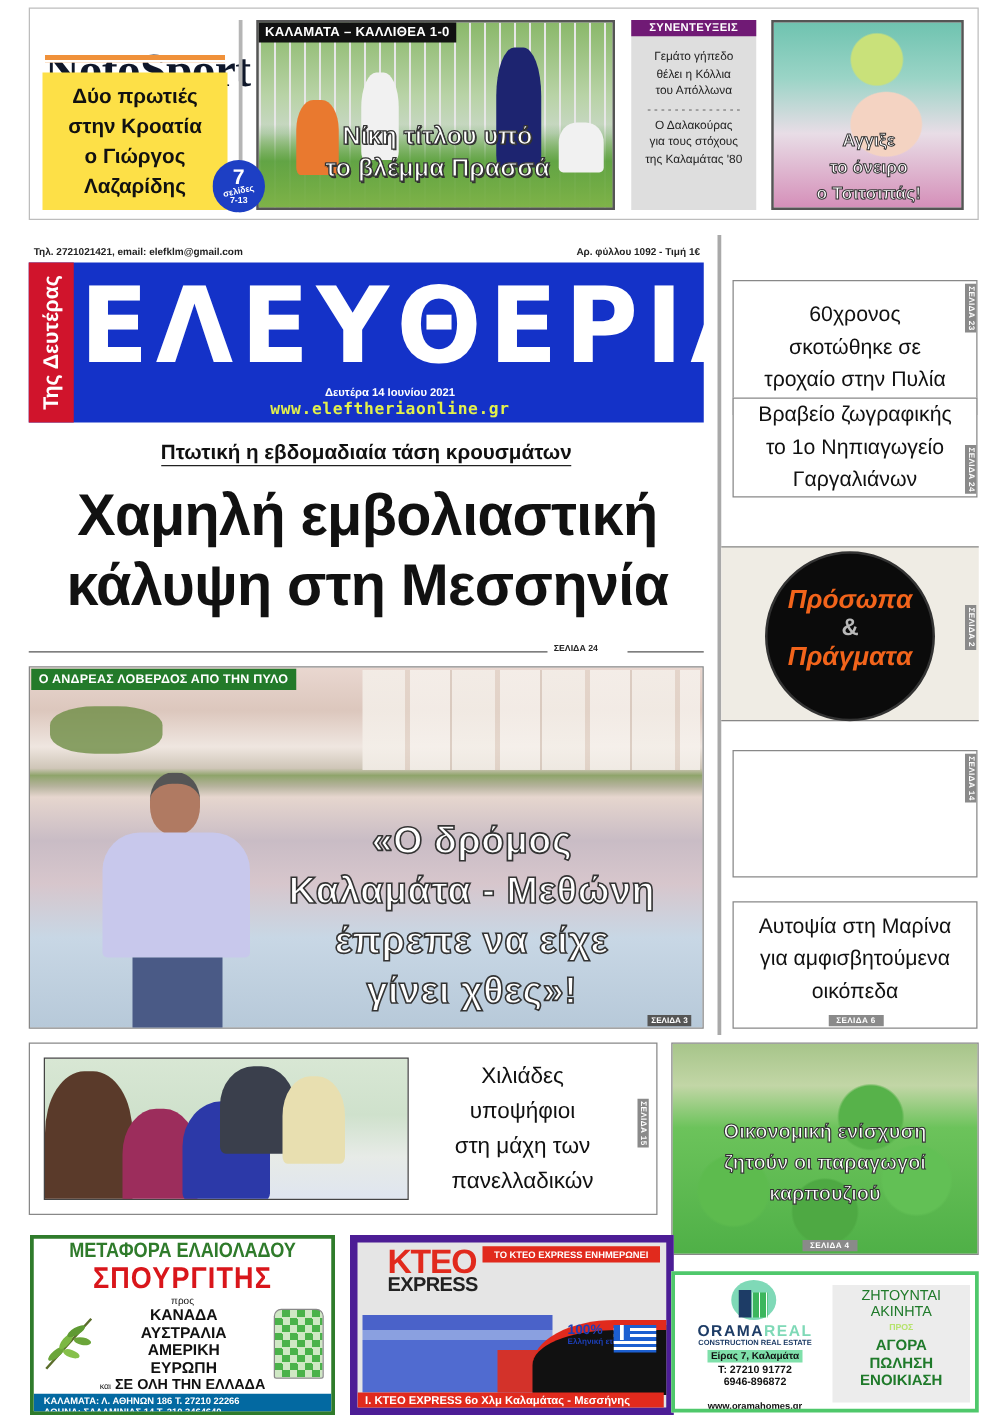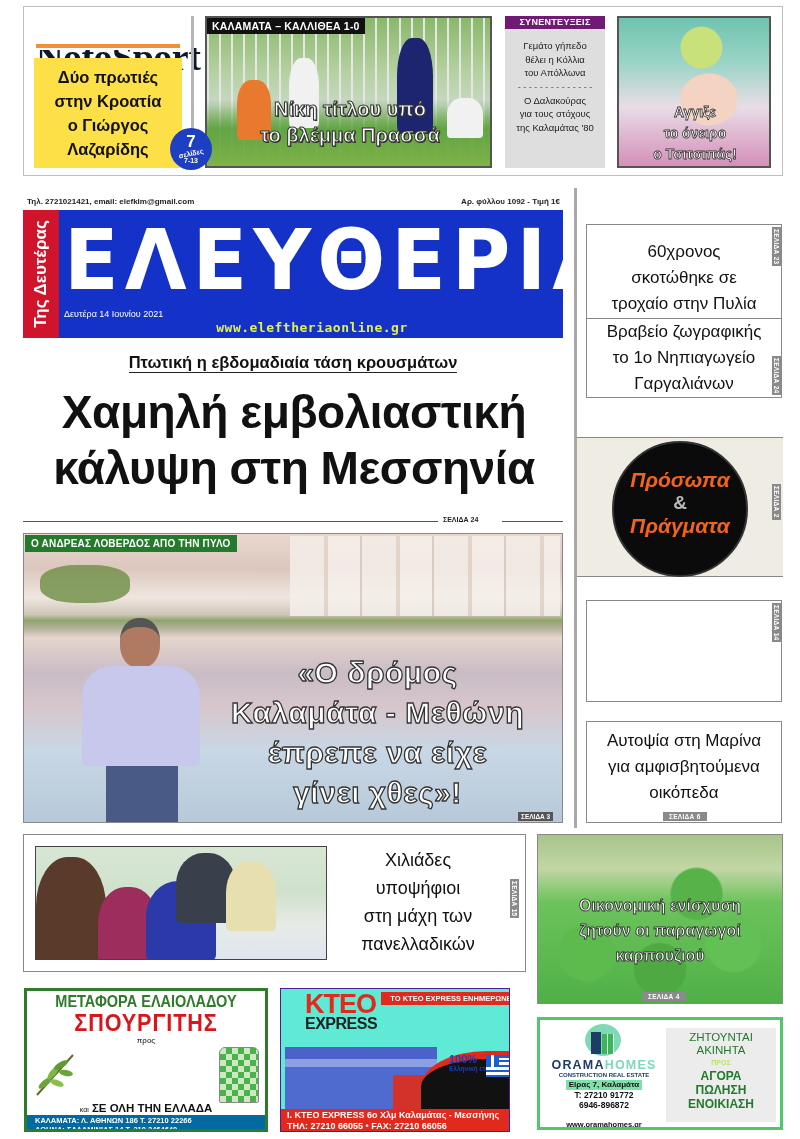--- a/index.html
+++ b/index.html
@@ -38,21 +38,21 @@
      background: radial-gradient(ellipse at 60% 55%, #f4d3c2 0 22%, transparent 23%), radial-gradient(circle at 55% 20%, #c9e17a 0 14%, transparent 15%), linear-gradient(180deg, #6fc3b0 0%, #9ad4c6 30%, #e8dde6 60%, #d58fb9 100%); }
   #tennis-headline { left: 620px; top: 102px; width: 150px; text-align: center; font-size: 14px; font-weight: bold; color: #fff; line-height: 21px; -webkit-text-stroke: 0.8px #333; white-space: pre-line; }
 
   
   #contact-line { left: 27px; top: 197px; font-size: 8px; font-weight: bold; color: #222; }
   #issue-line { left: 400px; top: 197px; width: 160px; text-align: right; font-size: 8px; font-weight: bold; color: #222; }
   #masthead { left: 23px; top: 210px; width: 540px; height: 128px; background: #1432c8; overflow: hidden; }
   #weekday-tab { left: 23px; top: 210px; width: 36px; height: 128px; background: #d0142c; }
   #weekday-tab span { position: absolute; left: 50%; top: 50%; transform: translate(-50%,-50%) rotate(-90deg); white-space: nowrap; color: #fff; font-weight: bold; font-size: 17px; }
   #masthead-title { left: 64px; top: 218px; width: 496px; text-align: center; color: #fff; font-family: "DejaVu Sans", sans-serif; font-weight: bold; font-size: 80px; letter-spacing: 6px; line-height: 86px; transform: scaleY(1.05); }
-  #masthead-date { left: 64px; top: 309px; width: 496px; color: #fff; font-size: 9px; font-weight: normal; }
+  #masthead-date { left: 64px; top: 309px; width: 496px; text-align: center; color: #fff; font-size: 9px; font-weight: bold; }
   #masthead-url { left: 64px; top: 320px; width: 496px; text-align: center; color: #e3f04c; font-size: 13px; font-weight: bold; font-family: "DejaVu Sans Mono", monospace; letter-spacing: 0.5px; }
 
   
   #kicker { left: 23px; top: 353px; width: 540px; text-align: center; }
   #kicker span { font-size: 16.5px; font-weight: bold; border-bottom: 1.5px solid #222; padding-bottom: 1px; }
   #main-headline { left: 20px; top: 384px; width: 548px; text-align: center; font-weight: bold; font-size: 47px; line-height: 56px; letter-spacing: -0.5px; transform: scaleX(0.98); white-space: pre-line; font-family: "Liberation Sans", sans-serif; }
   #headline-rule-l { left: 23px; top: 521px; width: 415px; height: 1px; background: #555; }
   #headline-page { left: 443px; top: 516px; font-size: 7px; font-weight: bold; color: #222; }
   #headline-rule-r { left: 502px; top: 521px; width: 61px; height: 1px; background: #555; }
 
@@ -102,21 +102,21 @@
   #ad-olive .t1 { position: absolute; left: 0; top: 2px; width: 238px; text-align: center; color: #2f7b2b; font-weight: bold; font-size: 14.5px; transform: scaleY(1.15); }
   #ad-olive .t2 { position: absolute; left: 0; top: 18px; width: 238px; text-align: center; color: #d9161b; font-weight: bold; font-size: 24px; letter-spacing: 1px; transform: scaleX(0.9); }
   #ad-olive .t3 { position: absolute; left: 0; top: 45px; width: 238px; text-align: center; font-size: 8px; }
   #ad-olive .dest { position: absolute; left: 60px; top: 54px; width: 120px; text-align: center; font-weight: bold; font-size: 12.5px; line-height: 14px; white-space: pre-line; }
   #ad-olive .t4 { position: absolute; left: 0; top: 111px; width: 238px; text-align: center; font-weight: bold; font-size: 11.5px; }
   #ad-olive .t4 small { font-size: 7px; font-weight: normal; }
   #ad-olive .footer { position: absolute; left: 0; top: 124px; width: 238px; height: 20px; background: #0369a1; color: #fff; font-weight: bold; font-size: 7.5px; line-height: 9px; padding: 1px 0 0 8px; white-space: pre-line; }
   #olive-branch { position: absolute; left: 6px; top: 60px; width: 44px; height: 48px; }
   #olive-can { position: absolute; left: 192px; top: 56px; width: 40px; height: 56px; border-radius: 6px 6px 2px 2px; background: repeating-conic-gradient(#4ab24a 0 25%, #cfe8c4 0 50%) 0 0/12px 12px; border: 1px solid #888; }
 
-  #ad-kteo { left: 280px; top: 988px; width: 230px; height: 144px; border: 1px solid #4c1d95; background: #5eead4; overflow: hidden; }
+  #ad-kteo { left: 280px; top: 988px; width: 259px; height: 144px; border: 6px solid #4c1d95; background: #e5e5e5; overflow: hidden; }
   #ad-kteo .brand1 { position: absolute; left: 24px; top: 1px; color: #e12a1d; font-weight: bold; font-size: 27px; letter-spacing: -1px; line-height: 28px; }
   #ad-kteo .brand2 { position: absolute; left: 24px; top: 27px; color: #222; font-weight: bold; font-size: 16px; letter-spacing: -0.5px; line-height: 16px; }
   #ad-kteo .banner { position: absolute; left: 100px; top: 3px; width: 142px; height: 13px; background: #e12a1d; color: #fff; font-size: 7.5px; font-weight: bold; text-align: center; line-height: 13px; }
   #ad-kteo .msg { position: absolute; left: 100px; top: 19px; width: 142px; text-align: center; font-weight: bold; font-size: 10.5px; line-height: 14px; white-space: pre-line; color: #111; }
   #ad-kteo .building { position: absolute; left: 4px; top: 58px; width: 152px; height: 62px; background: linear-gradient(180deg, #4a62c9 0 20%, #8aa0e0 20% 32%, #506bd0 32% 100%); }
   #ad-kteo .bldg-red { position: absolute; left: 112px; top: 86px; width: 44px; height: 34px; background: #d3322a; }
   #ad-kteo .swoosh { position: absolute; left: 140px; top: 62px; width: 110px; height: 60px; border-top: 8px solid #e12a1d; border-radius: 60% 0 0 0; background: #111; }
   #ad-kteo .pct { position: absolute; left: 168px; top: 64px; color: #1c3fb8; font-weight: bold; font-size: 11px; }
   #ad-kteo .pct small { display: block; font-size: 6.5px; line-height: 8px; text-align: center; color: #1c3fb8; }
   #gr-flag { position: absolute; left: 205px; top: 66px; width: 34px; height: 22px; background: repeating-linear-gradient(180deg, #1c5fd0 0 2.5px, #fff 2.5px 5px); }
@@ -272,20 +272,24 @@
   <span class="htag" style="left:104px;bottom:2px;">ΣΕΛΙΔΑ 4</span>
 </div>
 <div id="melon-text" class="abs">Οικονομική ενίσχυση
 ζητούν οι παραγωγοί
 καρπουζιού</div>
 
 <div id="ad-olive" class="abs">
   <span class="t1">ΜΕΤΑΦΟΡΑ ΕΛΑΙΟΛΑΔΟΥ</span>
   <span class="t2">ΣΠΟΥΡΓΙΤΗΣ</span>
   <span class="t3">προς</span>
+  <span class="dest">ΚΑΝΑΔΑ
+ΑΥΣΤΡΑΛΙΑ
+ΑΜΕΡΙΚΗ
+ΕΥΡΩΠΗ</span>
   <div id="olive-branch">
     <svg width="44" height="48" viewBox="0 0 44 48">
         <path d="M4 44 Q20 26 40 4" stroke="#5b6d2b" stroke-width="2" fill="none"></path>
         <ellipse cx="12" cy="32" rx="8" ry="3" fill="#6ba53a" transform="rotate(-40 12 32)"></ellipse>
         <ellipse cx="20" cy="22" rx="8" ry="3" fill="#7cb843" transform="rotate(-50 20 22)"></ellipse>
         <ellipse cx="28" cy="14" rx="8" ry="3" fill="#5f9a33" transform="rotate(-30 28 14)"></ellipse>
         <ellipse cx="24" cy="32" rx="7" ry="3" fill="#86c04a" transform="rotate(20 24 32)"></ellipse>
         <ellipse cx="33" cy="22" rx="7" ry="3" fill="#6ba53a" transform="rotate(10 33 22)"></ellipse>
       </svg>
   </div>
@@ -306,21 +310,21 @@
     <span>100%</span>
     <small>Ελληνική εταιρεία</small>
   </div>
   <div id="gr-flag"></div>
   <div class="footer">I. KTEO EXPRESS 6ο Χλμ Καλαμάτας - Μεσσήνης
 ΤΗΛ: 27210 66055  •  FAX: 27210 66056</div>
 </div>
 
 <div id="ad-orama" class="abs">
   <div id="orama-logo"></div>
-  <div class="brand"><span style="color:#1d3c66">ORAMA</span><span>HOMES</span></div>
+  <div class="brand"><span style="color:#1d3c66">ORAMA</span><span>REAL</span></div>
   <div class="sub">CONSTRUCTION REAL ESTATE</div>
   <div class="addr">Είρας 7, Καλαμάτα</div>
   <div class="phones">T: 27210 91772
 6946-896872</div>
   <div class="web">www.oramahomes.gr</div>
   <div id="orama-panel">
     <span class="h">ΖΗΤΟΥΝΤΑΙ
 ΑΚΙΝΗΤΑ</span>
     <span class="p">ΠΡΟΣ</span>
     <span class="o">ΑΓΟΡΑ

